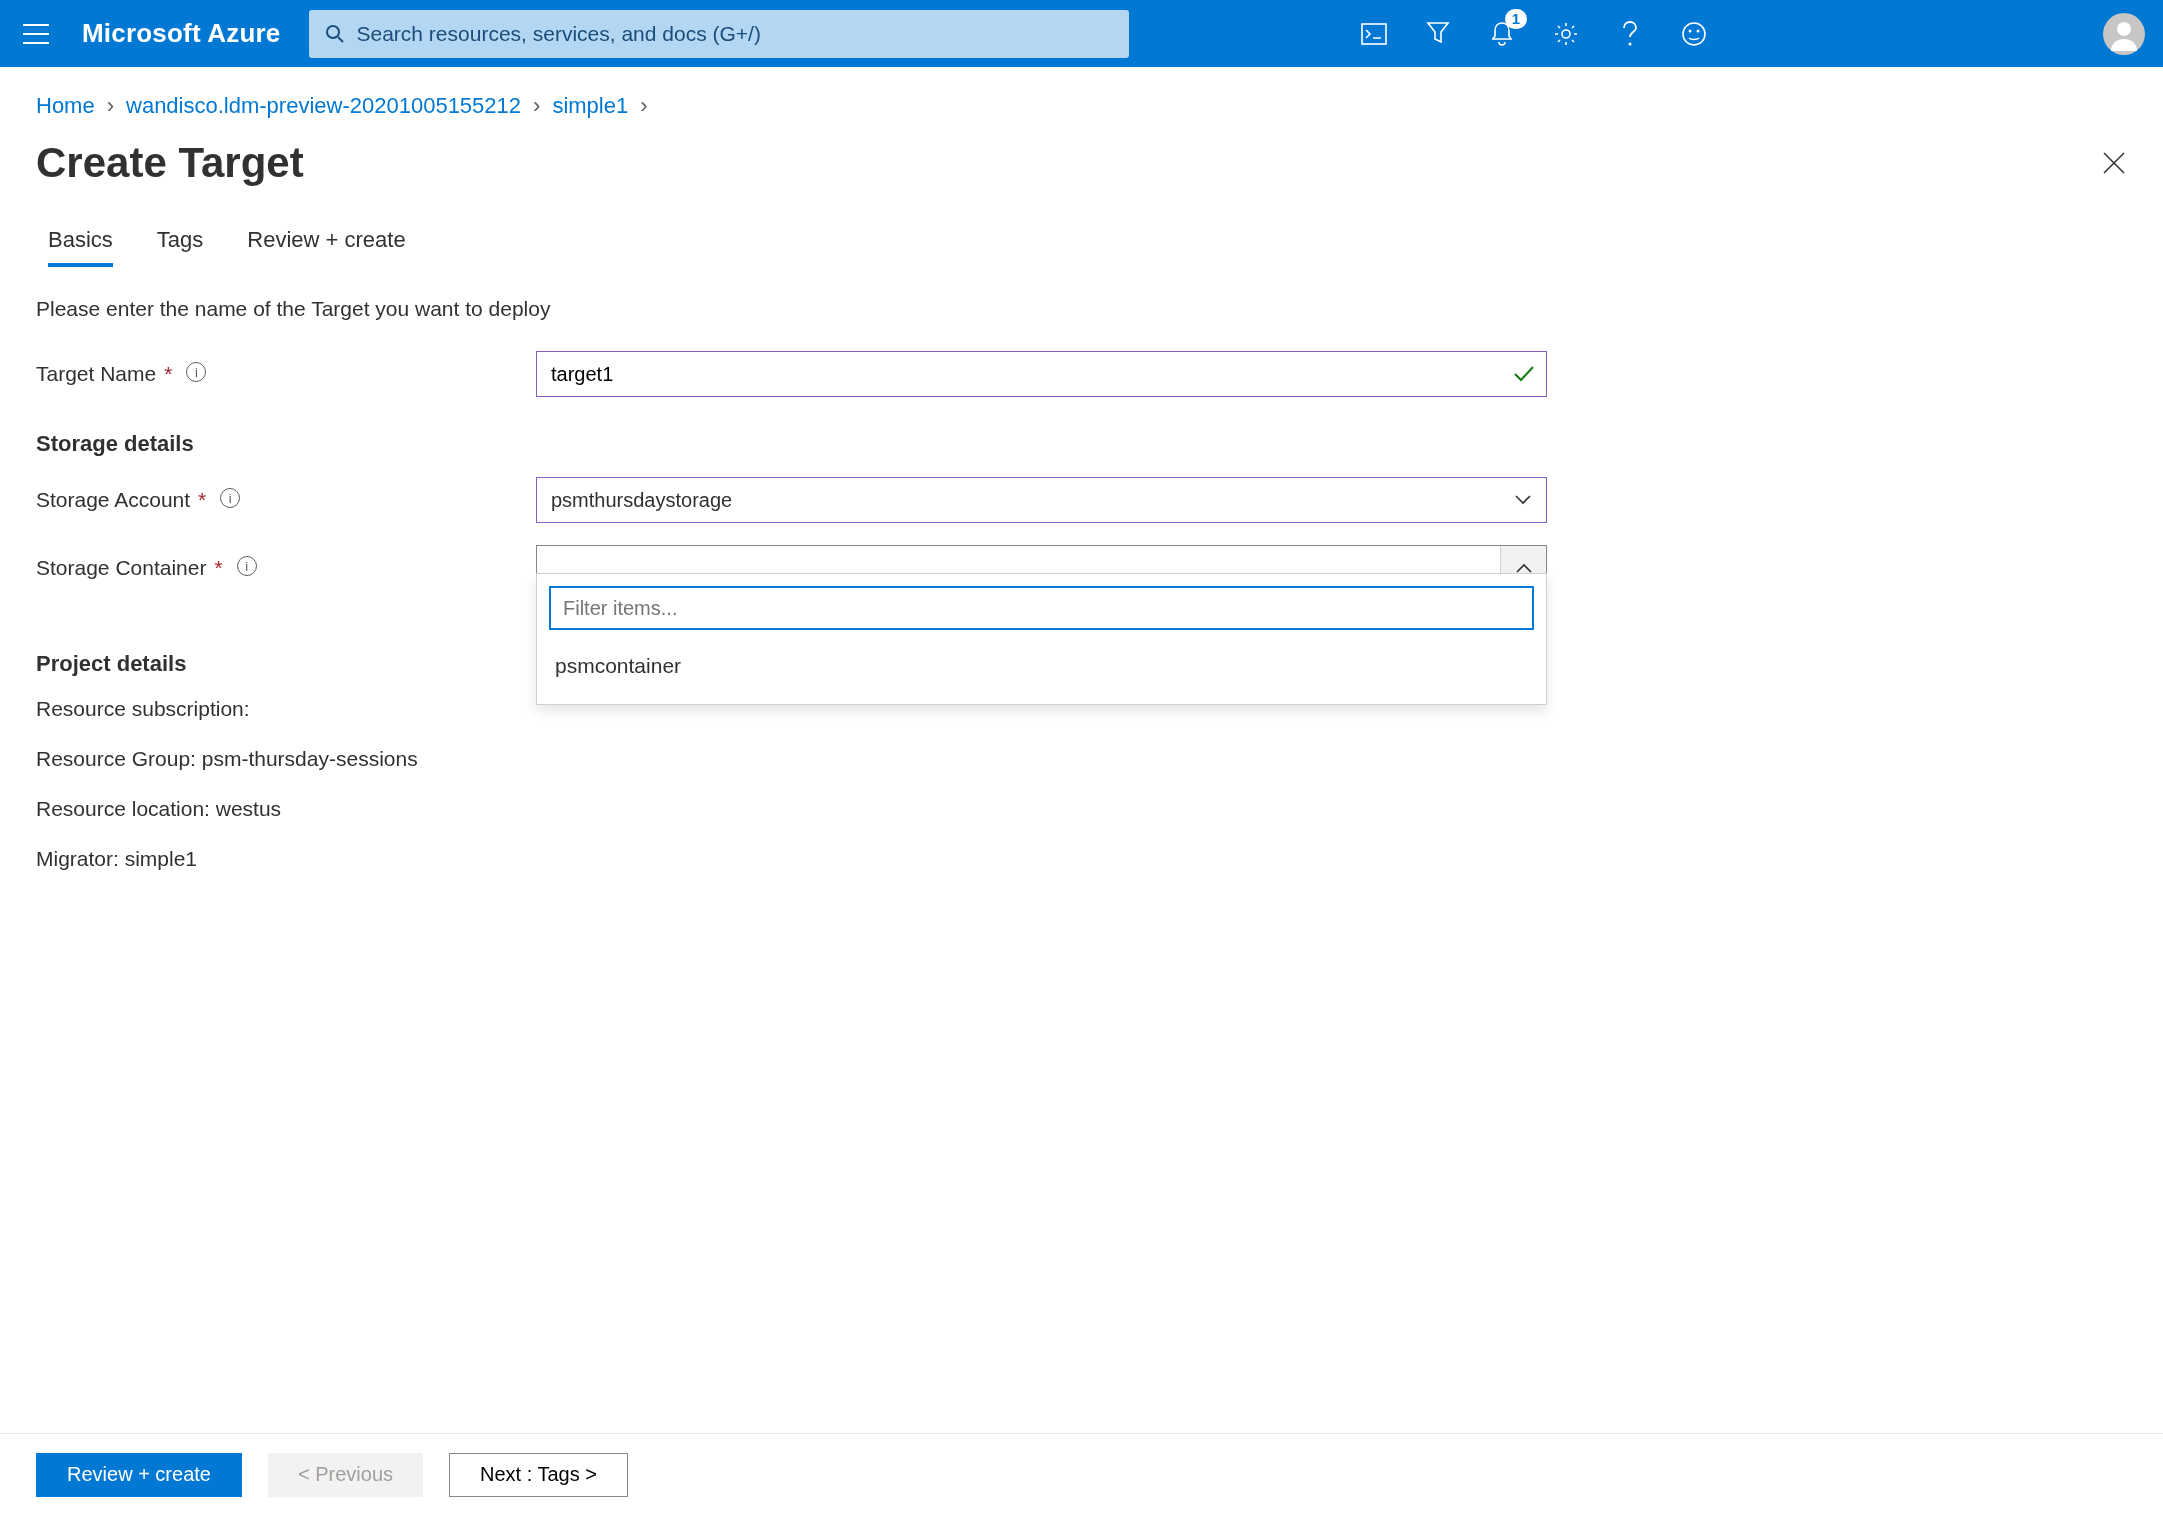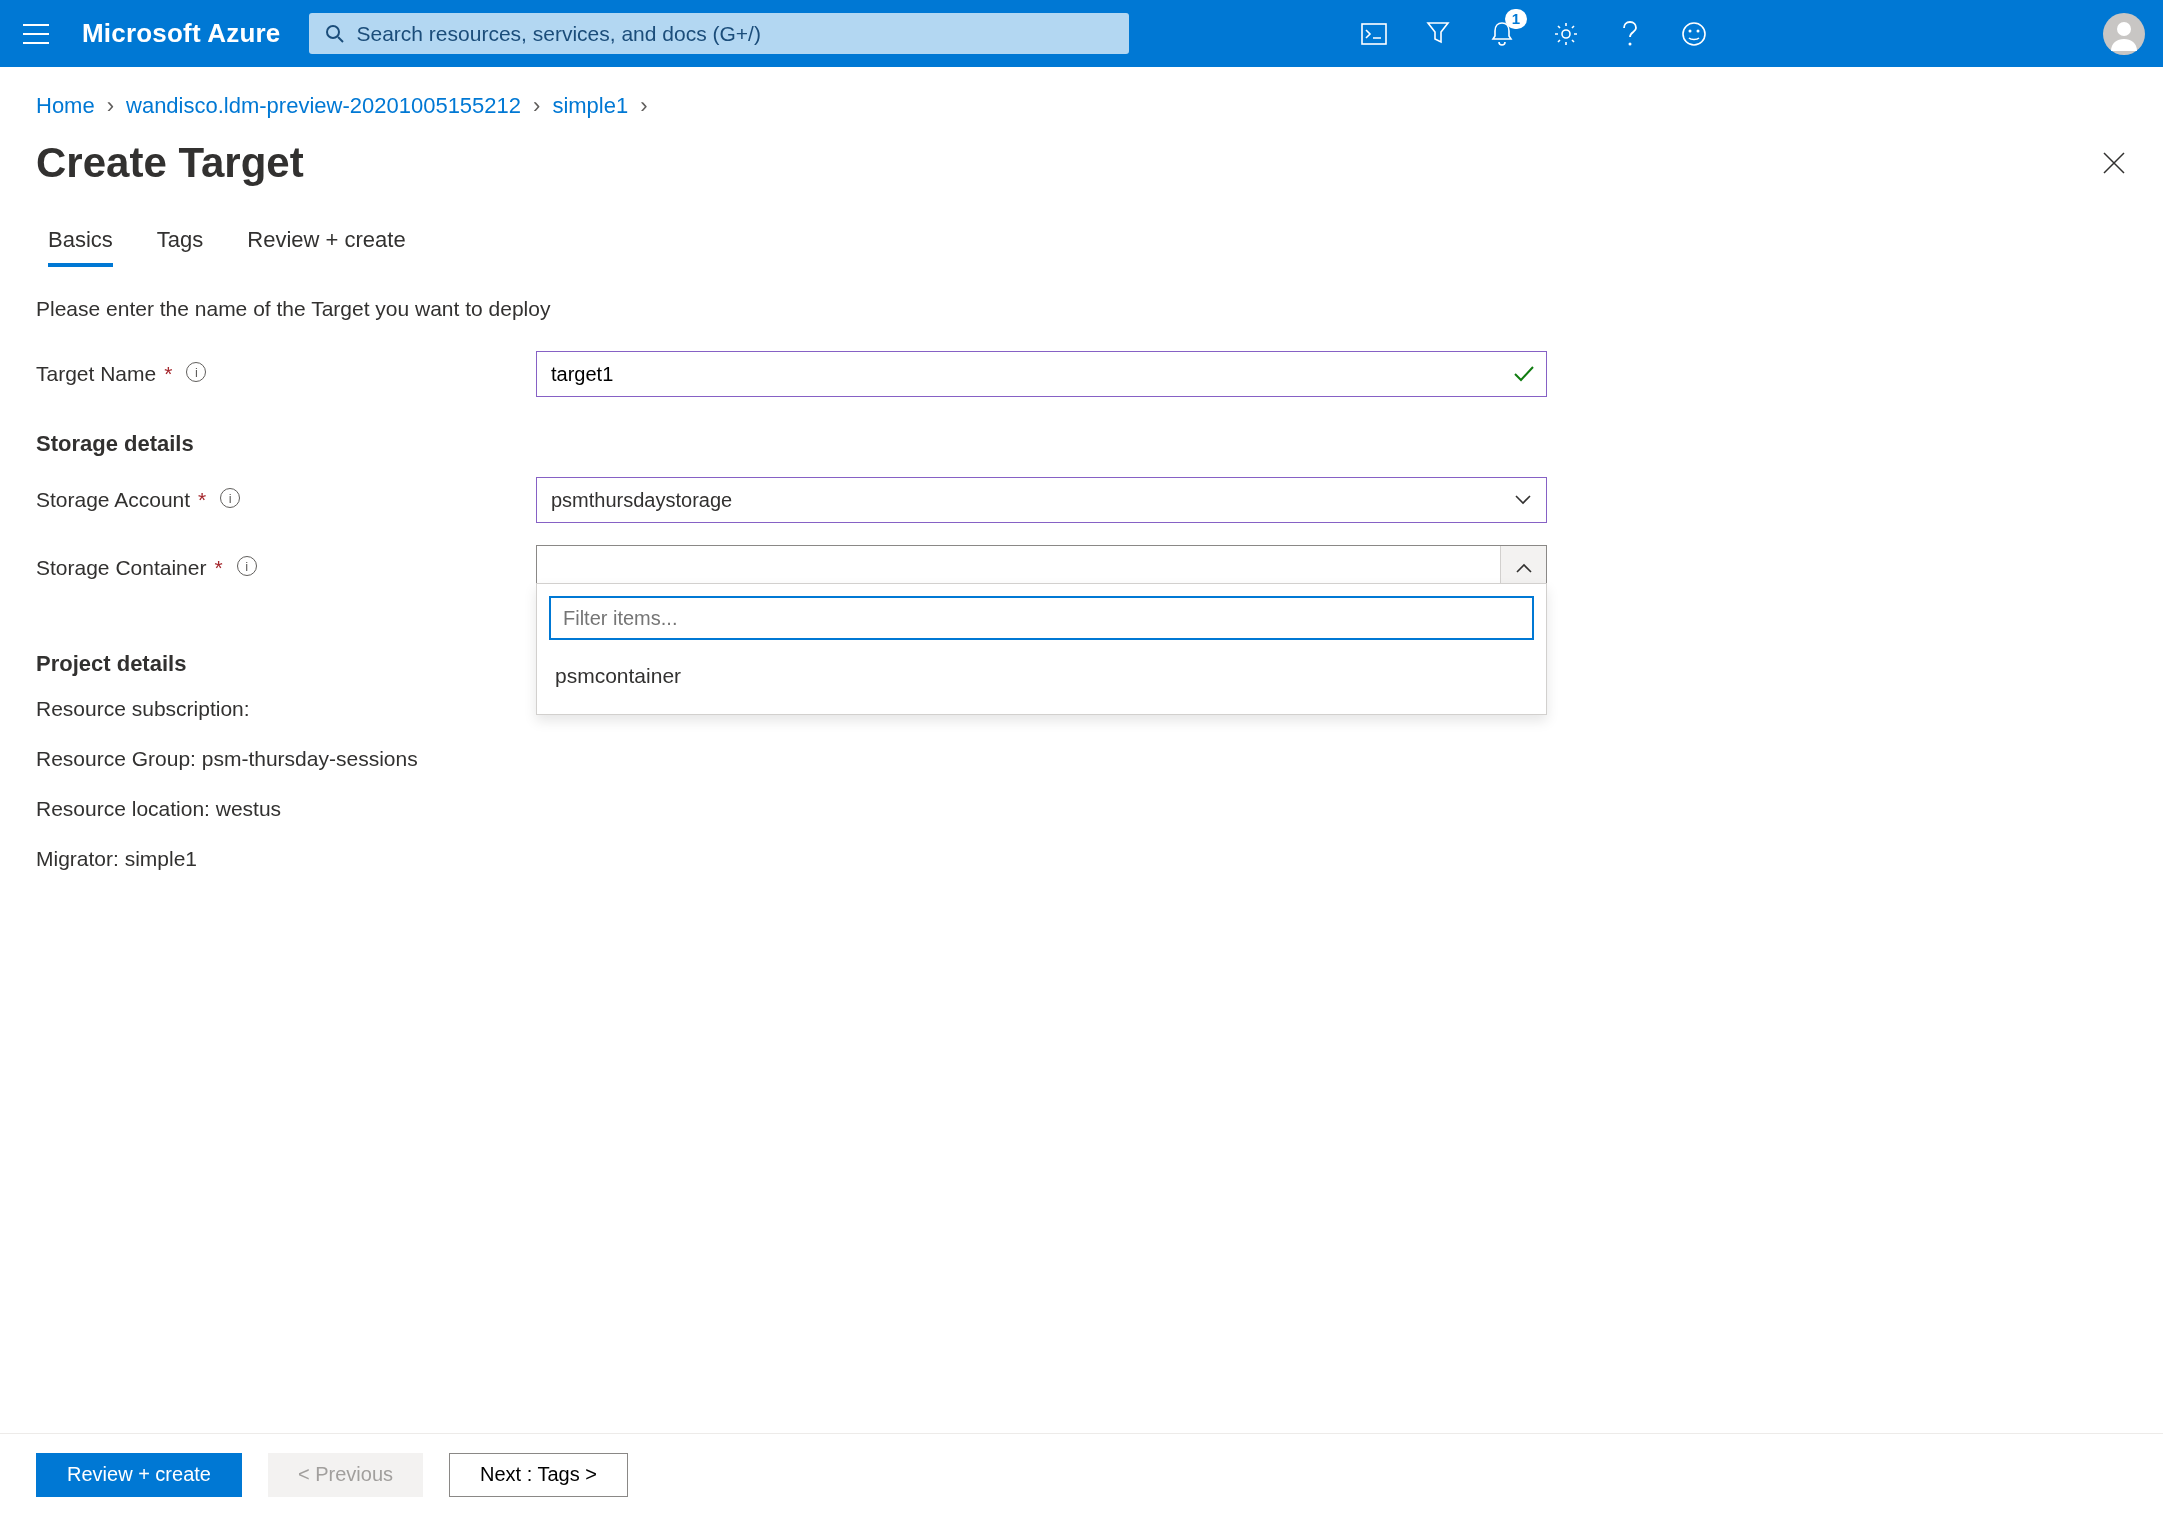--- a/index.html
+++ b/index.html
@@ -2,21 +2,21 @@
 <html><head>
 <meta charset="utf-8">
 <style>
   * { box-sizing: border-box; margin: 0; padding: 0; font-family: "Segoe UI", -apple-system, sans-serif; }
   body { background: #fff; color: #323130; font-size: 14px; width: 2163px; height: 1515px; position: relative; transform-origin: top left; }
 
   
   .topbar { background: #0078d4; height: 67px; display: flex; align-items: center; padding: 0 18px; gap: 28px; }
   .hamburger { width: 36px; height: 36px; display:flex; align-items:center; justify-content:center; cursor:pointer; }
   .brand { color: #fff; font-weight: 600; font-size: 26px; letter-spacing: 0.2px; white-space:nowrap; }
-  .searchbox { flex: 0 0 820px; height: 41px; background: #b3d7f2; border-radius: 3px; display:flex; align-items:center; padding: 0 16px; gap: 12px; }
+  .searchbox { flex: 0 0 820px; height: 48px; background: #b3d7f2; border-radius: 3px; display:flex; align-items:center; padding: 0 16px; gap: 12px; }
   .searchbox input { flex:1; background: transparent; border: none; outline: none; font-size: 21px; color: #1b3a57; }
   .searchbox input::placeholder { color: #1b4d7a; }
   .topbar-right { margin-left: auto; display:flex; align-items:center; gap: 34px; }
   .topicon { width: 30px; height: 30px; display:flex; align-items:center; justify-content:center; position:relative; cursor:pointer; }
   .badge { position:absolute; top:-10px; right:-10px; background:#fff; color:#0078d4; border-radius: 12px; font-size: 15px; font-weight:600; padding: 0 7px; line-height: 20px; }
   .avatar { width: 42px; height: 42px; border-radius: 50%; background:#c8c6c4; display:flex; align-items:center; justify-content:center; margin-left: 360px; }
 
   
   .breadcrumb { display:flex; align-items:center; gap: 12px; padding: 26px 36px 10px; font-size: 22px; }
   .breadcrumb a { color: #0078d4; text-decoration: none; cursor:pointer; }
@@ -45,21 +45,21 @@
   .input-wrap { width: 1011px; position:relative; }
   .text-input { width:100%; height:46px; border:1px solid #8661c5; padding: 0 14px; font-size:20px; outline:none; }
   .text-input.valid { padding-right: 46px; }
   .check { position:absolute; right:12px; top:50%; transform:translateY(-50%); color:#107c10; }
 
   .select-input { width:100%; height:46px; border:1px solid #8661c5; padding: 0 14px; font-size:20px; display:flex; align-items:center; justify-content:space-between; background:#fff; cursor:pointer; }
   .select-input.gray { border-color:#8a8886; }
   .select-caret-area { width:46px; height:100%; display:flex; align-items:center; justify-content:center; border-left:1px solid #d2d0ce; }
   .select-open .select-caret-area { background:#f3f2f1; }
 
-  .dropdown { position:absolute; top:38px; left:0; right:0; background:#fff; border:1px solid #d2d0ce; box-shadow: 0 6px 12px rgba(0,0,0,0.1); z-index: 10; padding: 12px; }
+  .dropdown { position:absolute; top:28px; left:0; right:0; background:#fff; border:1px solid #d2d0ce; box-shadow: 0 6px 12px rgba(0,0,0,0.1); z-index: 10; padding: 12px; }
   .dropdown .filter { width:100%; height:44px; border:2px solid #0078d4; padding:0 12px; font-size:20px; outline:none; margin-bottom:10px; }
   .dropdown .opt { padding: 14px 6px; font-size:21px; cursor:pointer; }
 
   .kv-line { font-size:21px; margin-bottom: 26px; }
 
   
   .footer { position:absolute; left:0; right:0; bottom:0; height: 82px; border-top:1px solid #edebe9; display:flex; align-items:center; padding: 0 36px; gap: 26px; background:#fff; }
   .btn { height:44px; padding: 0 30px; font-size:20px; border:1px solid #8a8886; background:#fff; cursor:pointer; }
   .btn.primary { background:#0078d4; color:#fff; border-color:#0078d4; }
   .btn.disabled { background:#f3f2f1; color:#a19f9d; border:none; cursor:default; }

